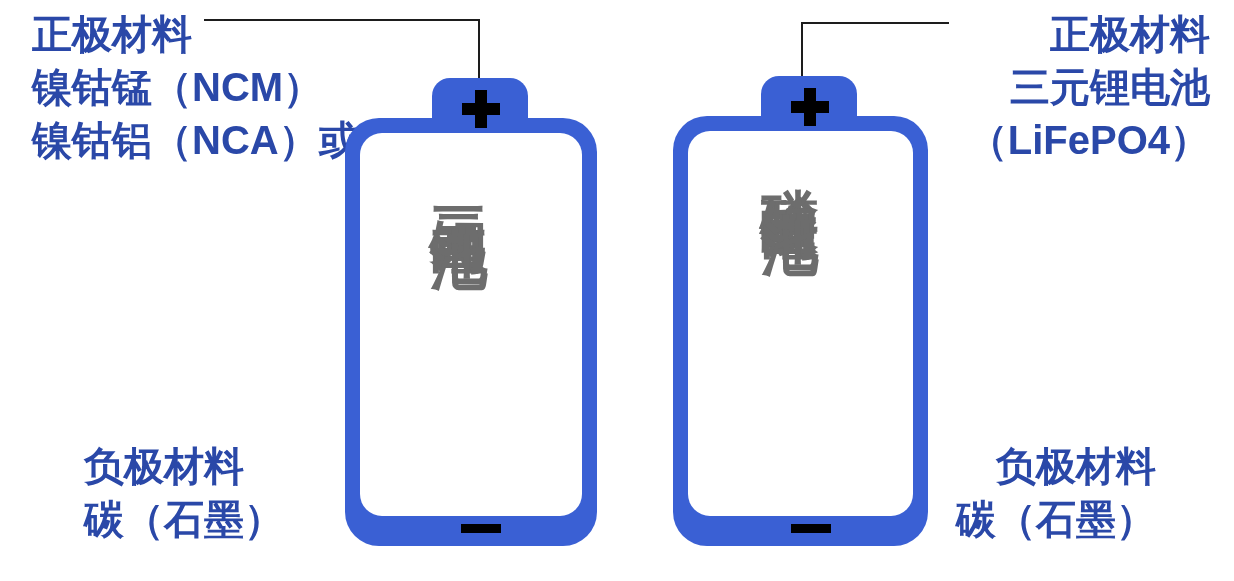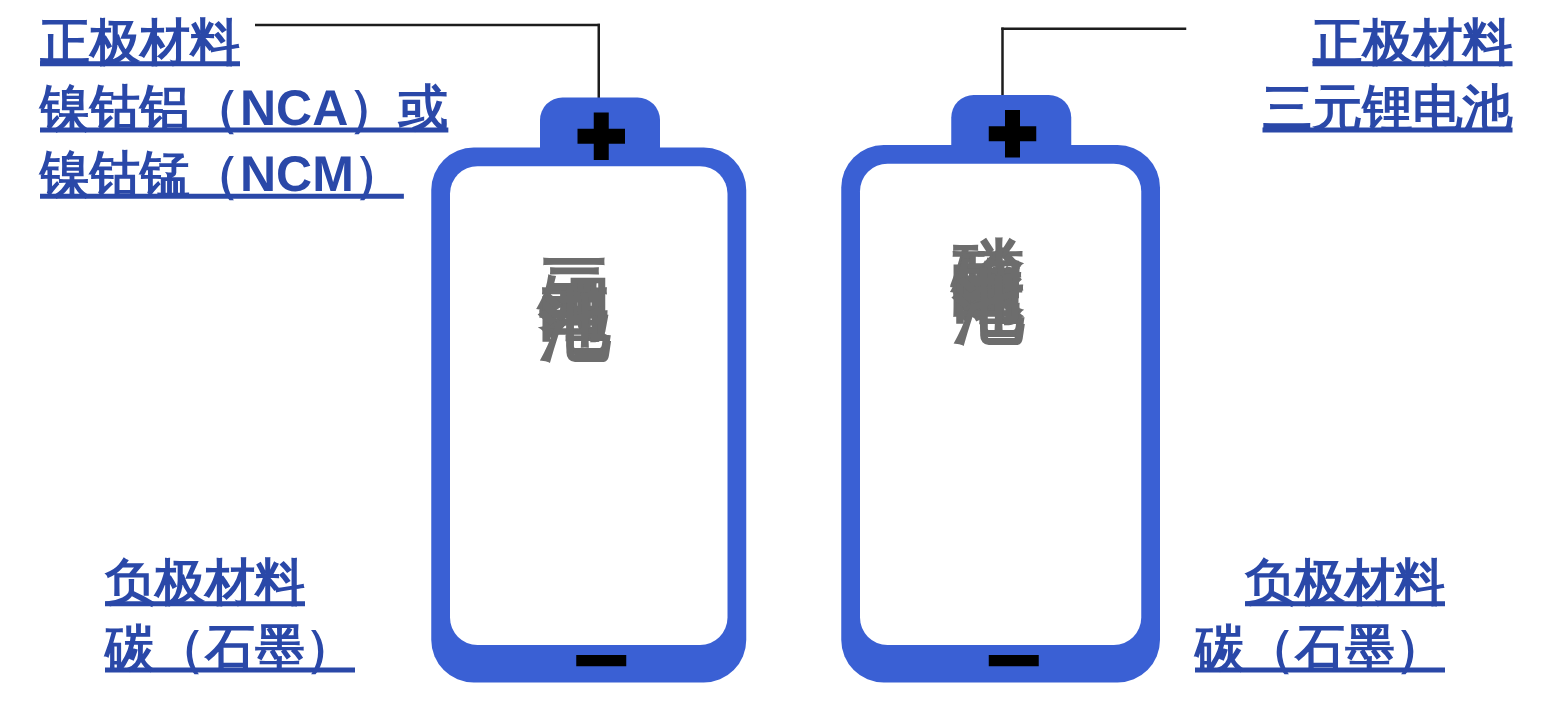--- a/index.html
+++ b/index.html
@@ -20,21 +20,20 @@
 
   
   .anno {
     position: absolute;
     color: #2a48a8;
     font-weight: bold;
     font-size: 40px;
     line-height: 53px;
     white-space: nowrap;
     letter-spacing: 0px;
-    text-decoration: underline;
   }
   .anno .line { display: block; }
 
   #anno-cathode-left  { left: 32px;  top: 8px;  text-align: left; }
   #anno-cathode-right { right: 24px; top: 8px;  text-align: right; }
   #anno-anode-left    { left: 84px;  top: 440px; text-align: left; }
   #anno-anode-right   { right: 78px; top: 440px; text-align: right; }
 
   
   .leader {
@@ -123,27 +122,28 @@
   .plus-sign .bar-h { left: 0;   top: 13px; width: 38px; height: 12px; }
   .plus-sign .bar-v { left: 13px; top: 0;   width: 12px; height: 38px; }
 </style>
 </head>
 <body>
 
 <div id="canvas">
 
   <div id="anno-cathode-left" class="anno">
     <span class="line">正极材料</span>
+    <span class="line">镍钴锰（NCM）</span>
     <span class="line">镍钴铝（NCA）或</span>
-    <span class="line">镍钴锰（NCM）</span>
   </div>
 
   <div id="anno-cathode-right" class="anno">
     <span class="line">正极材料</span>
     <span class="line">三元锂电池</span>
+    <span class="line">（LiFePO4）</span>
   </div>
 
   <div id="leader-left" class="leader">
     <div class="h"></div>
     <div class="v"></div>
   </div>
   <div id="leader-right" class="leader">
     <div class="h"></div>
     <div class="v"></div>
   </div>

